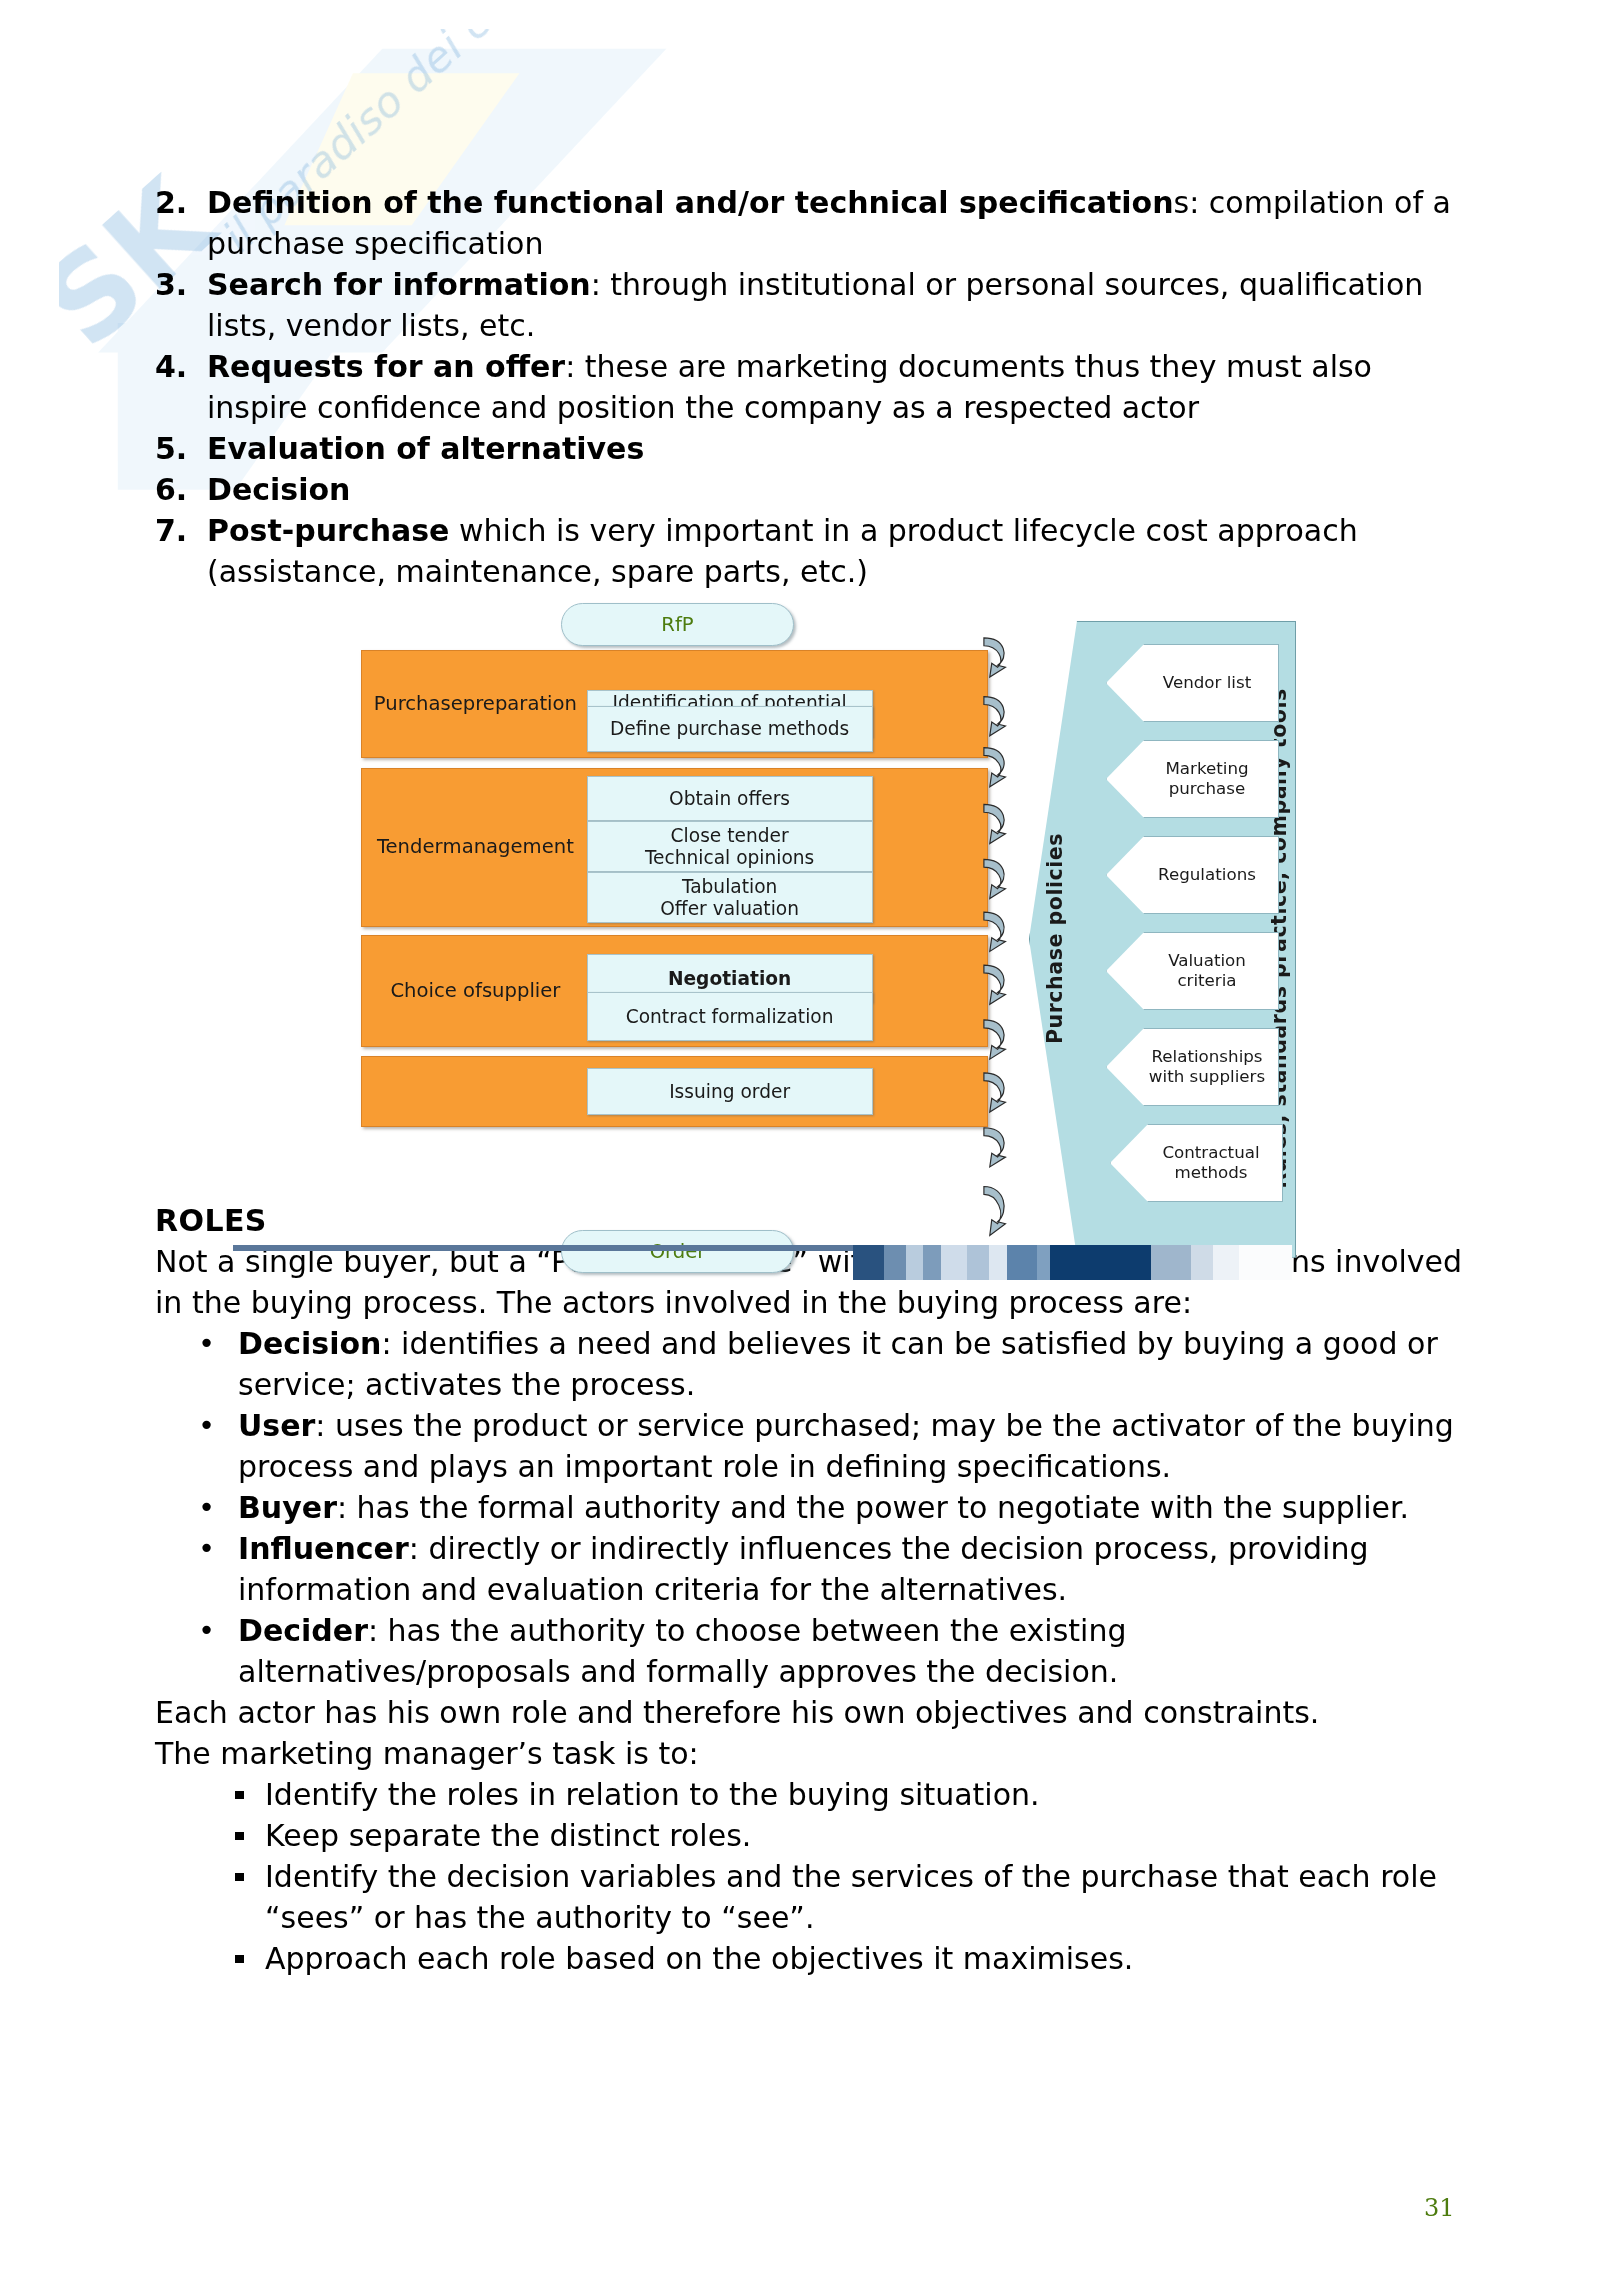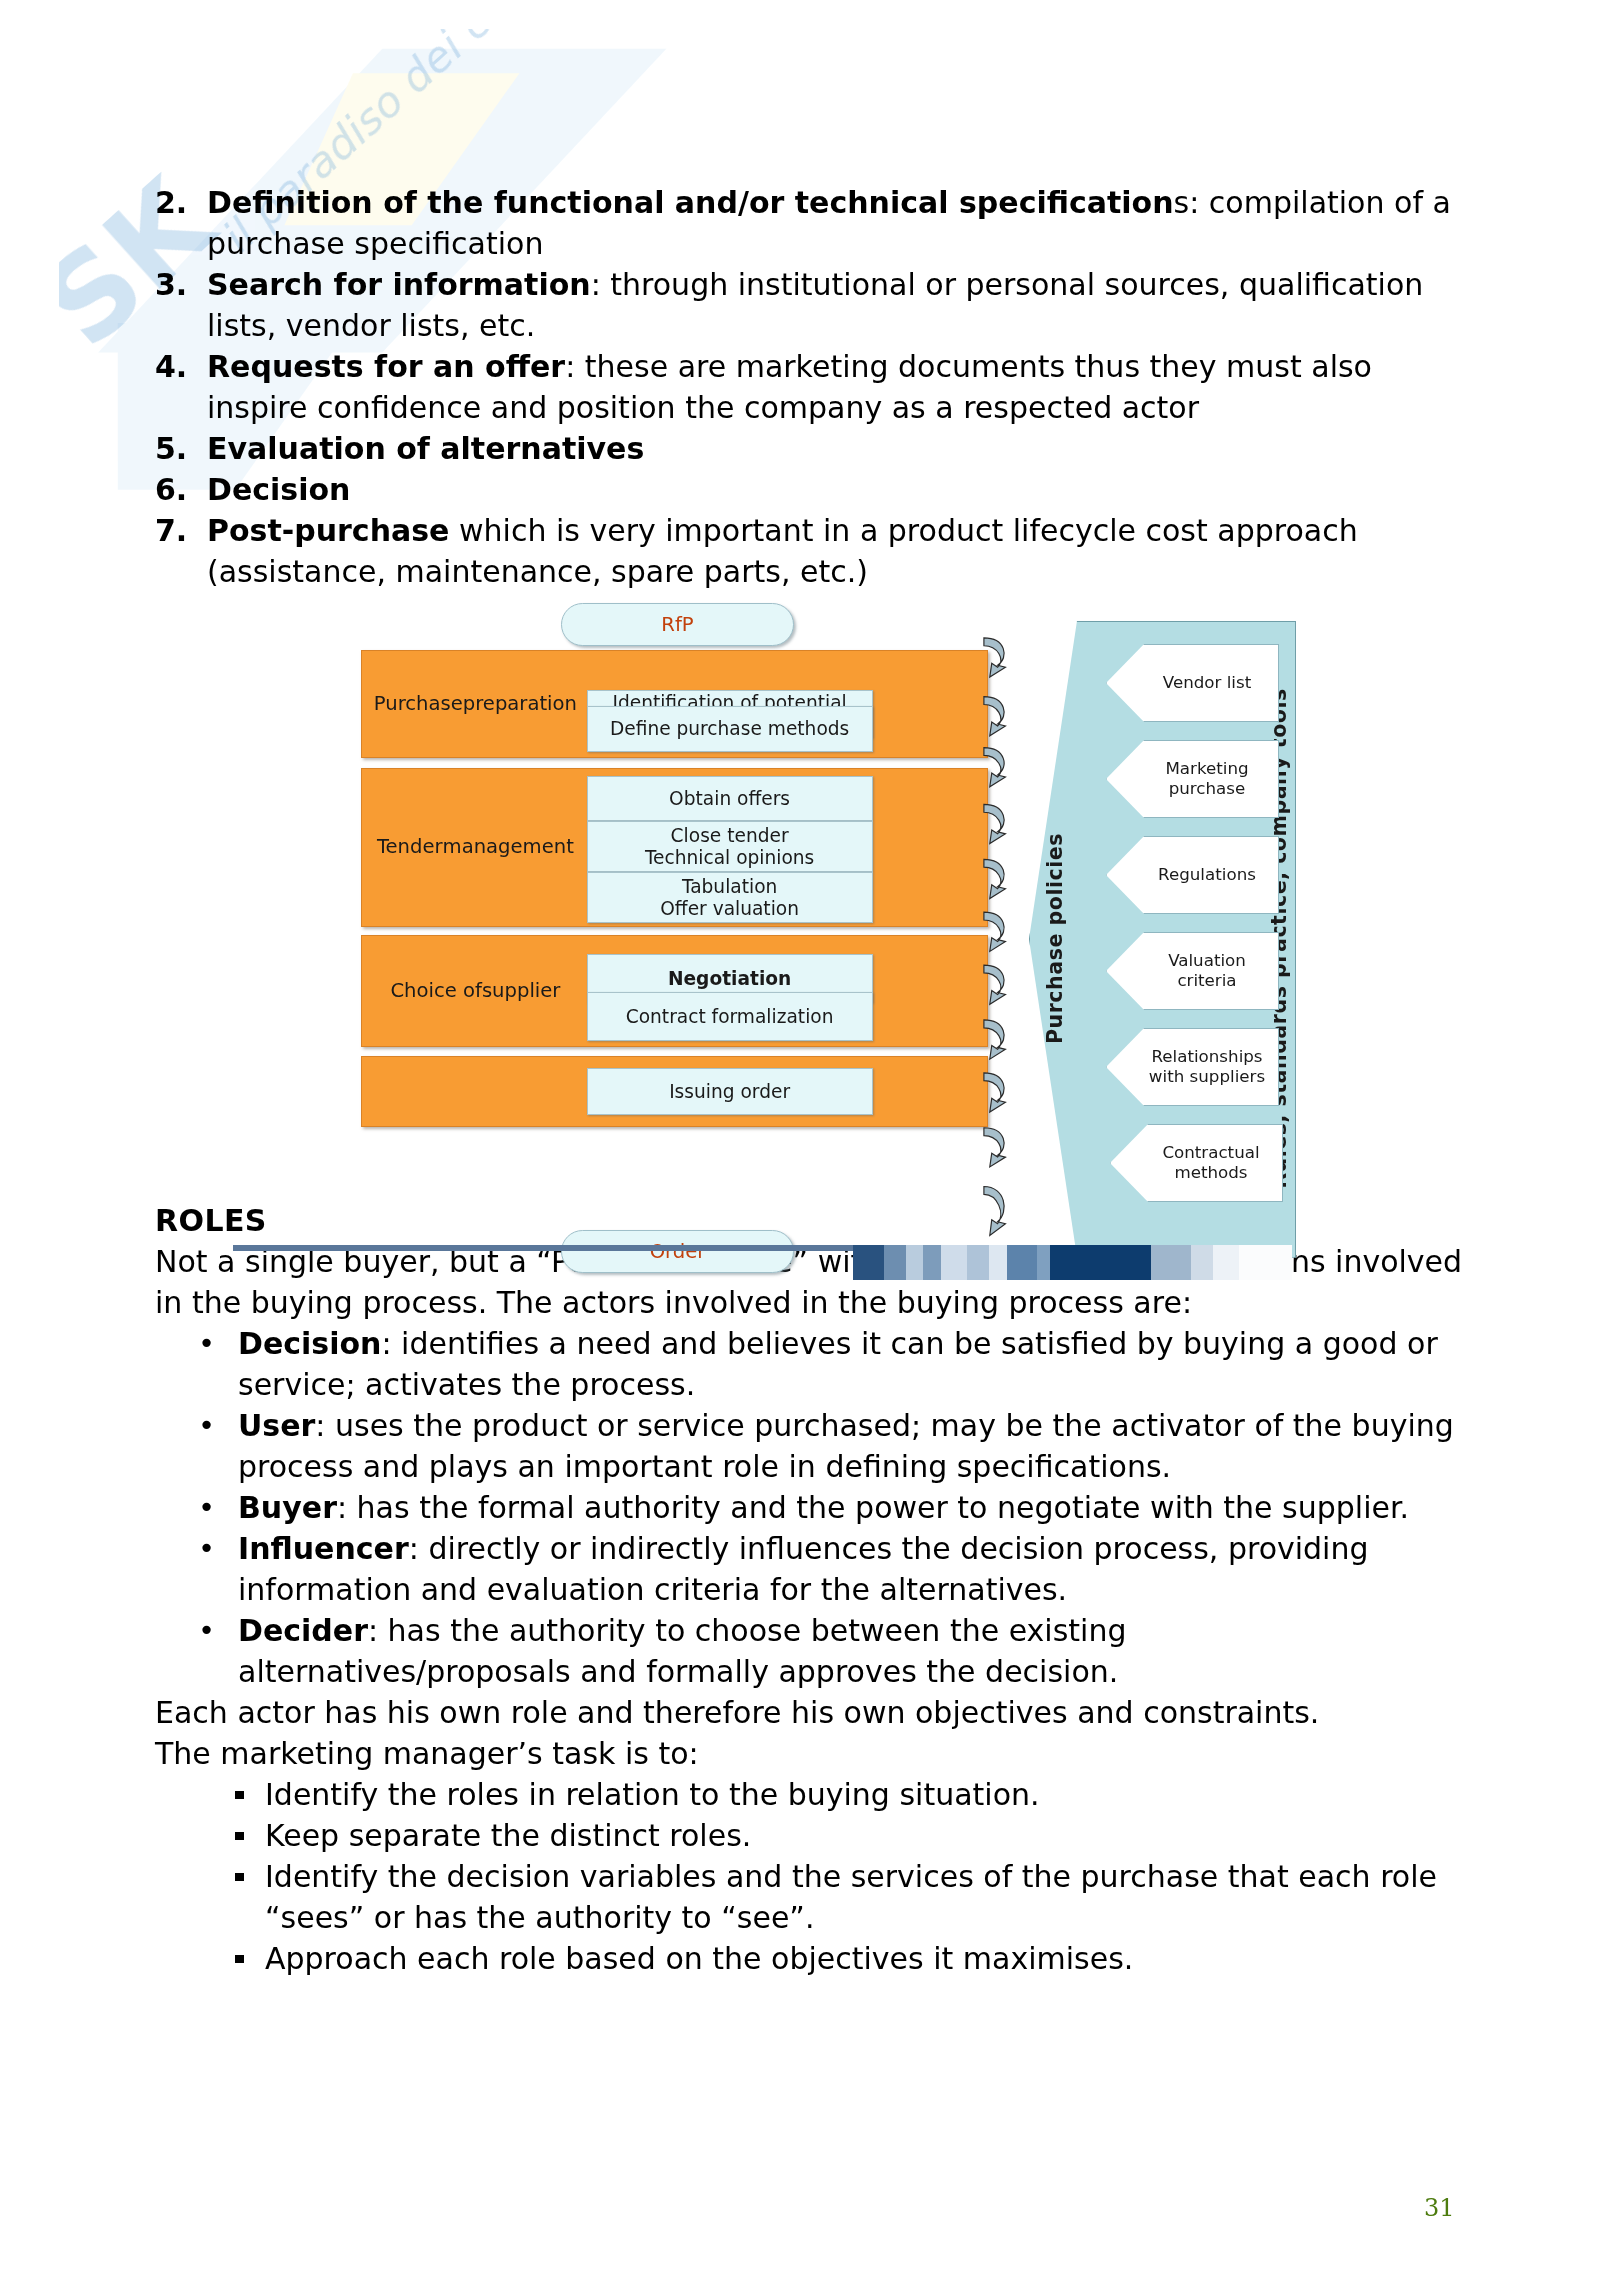--- a/index.html
+++ b/index.html
@@ -120,21 +120,21 @@
   
   .pill{
     position:absolute;
     background:#e4f7f9;
     border:1px solid #9fbfc9;
     border-radius:25.5px;
     height:41px;
     line-height:41px;
     text-align:center;
     font-size:19.6px;
-    color:#c2410c;
+    color:#4d7c0f;
     font-family:"DejaVu Sans", sans-serif;
     box-shadow:2px 2px 2.9px rgba(90,110,120,.45);
   }
 
   
   .band{
     position:absolute;
     left:17.6px;
     width:625px;
     background:#f89c33;

